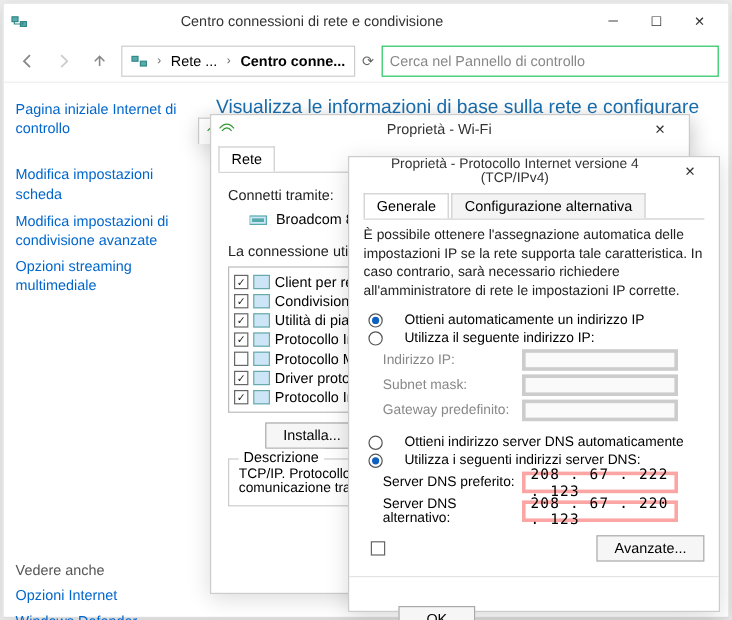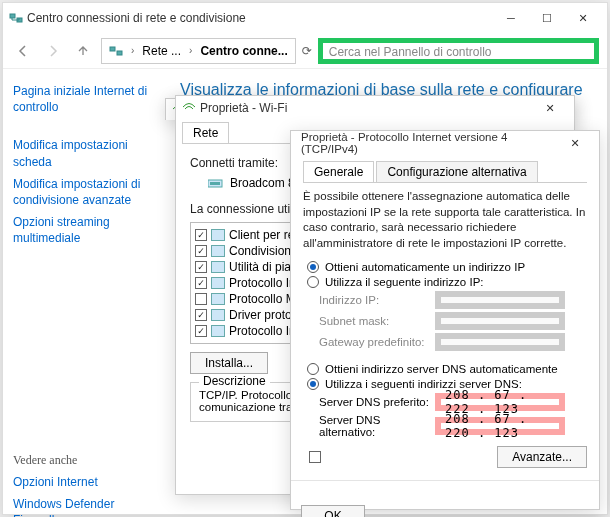--- a/index.html
+++ b/index.html
@@ -1,62 +1,62 @@
 <!DOCTYPE html>
 <html><head>
 <meta charset="utf-8">
 <style>
   * { box-sizing: border-box; font-family: "Segoe UI", Tahoma, sans-serif; }
   body { margin:0; background:#f0f0f0; width:610px; height:517px; overflow:hidden; position:relative; font-size:12px; color:#000; }
   .win { position:absolute; background:#fff; border:1px solid #ccc; box-shadow:0 4px 18px rgba(0,0,0,.15); }
   .titlebar { display:flex; align-items:center; height:30px; padding:0 6px; font-size:12px; color:#333; }
-  .titlebar .title { flex:1; padding-left:4px; }
+  .titlebar .title { flex:1; padding-left:4px;text-align:center; }
   .winctl { display:flex; }
   .winctl div { width:36px; height:28px; display:flex; align-items:center; justify-content:center; color:#333; font-size:11px; }
   .icon { display:inline-block; }
   
   .mainwin { left:2px; top:2px; width:606px; height:513px; border-color:#ddd; }
   .nav { display:flex; align-items:center; height:36px; padding:4px 8px; gap:6px; border-bottom:1px solid #eee; }
   .navarrow { width:24px; height:24px; display:flex; align-items:center; justify-content:center; color:#888; }
   .crumb { display:flex; align-items:center; border:1px solid #ccc; height:26px; padding:0 4px; font-size:12px; gap:2px; }
   .crumb span { padding:0 3px; }
   .chev { color:#666; font-size:10px; }
-  .searchbox { flex:1; border:5px solid #22c55e; height:26px; padding:0 6px; color:#888; display:flex; align-items:flex-end; min-width:160px; }
+  .searchbox { flex:1; border:1px solid #22c55e; height:26px; padding:0 6px; color:#888; display:flex; align-items:center; min-width:160px; }
   .mainbody { display:flex; position:absolute; top:66px; left:0; right:0; bottom:0; }
   .leftcol { width:165px; padding:8px 10px; font-size:12px; }
   .leftcol .lnk { color:#0066cc; margin:6px 0; cursor:pointer; line-height:1.35;}
-  .leftcol .hdr { color:#555; margin:0 0 4px;font-family:Liberation Serif, serif; }
+  .leftcol .hdr { color:#555; margin:15px 0 4px; }
   .rightcol { flex:1; padding:8px 12px; }
   .bighead { color:#1a6fb0; font-size:16px; margin:4px 0 10px; }
   
   .wifiwin { left:175px; top:95px; width:400px; height:400px; }
   .tabstrip { display:flex; border-bottom:1px solid #ccc; margin:2px 6px 0; }
   .tab { border:1px solid #ccc; border-bottom:none; padding:3px 10px; font-size:12px; background:#fff; margin-right:2px; }
   .wifibody { padding:8px 14px; font-size:12px; }
   .lbl { color:#222; margin:4px 0 6px; }
   .adapter { display:flex; align-items:center; gap:6px; margin:4px 0 12px 18px; color:#000;}
   .listbox { border:1px solid #bbb; margin-top:4px; padding:4px; }
   .li { display:flex; align-items:center; gap:4px; padding:1px 0; }
   .chk { width:12px; height:12px; border:1px solid #666; display:inline-flex; align-items:center; justify-content:center; font-size:9px; color:#222; }
   .nic { width:14px; height:12px; background:#cde6f7; border:1px solid #6aa; }
-  .btn { border:1px solid #aaa; background:#f6f6f6; padding:3px 14px; font-size:12px; cursor:pointer; }
+  .btn { border:1px solid #aaa; background:#f6f6f6; padding:3px 14px; font-size:12px; cursor:pointer;margin-left:31px; }
   .group { border:1px solid #ccc; padding:6px 8px 8px; margin-top:8px; position:relative;}
   .group .gtitle { position:absolute; top:-9px; left:8px; background:#fff; padding:0 4px; font-size:12px;}
   
   .ipwin { left:290px; top:130px; width:310px; height:380px; }
   .ipbody { padding:6px 12px; font-size:11.5px; }
   .iptabs { display:flex; border-bottom:1px solid #ccc; }
   .desc { color:#222; font-size:11.5px; line-height:1.35; margin:6px 0 10px; }
-  .radio { display:flex; align-items:center; gap:6px; margin:3px 0 3px 4px; }
+  .radio { display:flex; align-items:center; gap:18px; margin:3px 0 3px 4px; }
   .rdot { width:12px; height:12px; border:1px solid #555; border-radius:50%; display:inline-flex; align-items:center; justify-content:center;}
   .rdot.sel::after { content:""; width:6px; height:6px; background:#1060c0; border-radius:50%; }
   .fld { display:flex; align-items:center; margin:3px 0 3px 16px; gap:6px; }
   .fld label { width:110px; color:#888; font-size:11.5px;}
   .fld.active label { color:#000; }
-  .ipinput { border:6px solid #fca5a5; width:130px; height:18px; padding:1px 4px; font-family:Consolas,monospace; font-size:12px; letter-spacing:1px; text-align:left; display:flex; align-items:center; }
+  .ipinput { border:3px solid #fca5a5; width:130px; height:18px; padding:1px 4px; font-family:Consolas,monospace; font-size:12px; letter-spacing:1px; text-align:left; display:flex; align-items:center; }
   .ipinput.dis { border-color:#ccc; background:#fafafa; color:#aaa;}
   .chkrow { display:flex; align-items:center; gap:6px; margin:8px 0 0 6px; }
   .btnrow { display:flex; justify-content:space-between; gap:8px; margin-top:6px; padding:24px 10px; }
   svg { display:block; }
 </style>
 </head>
 <body>
 
 <div class="win mainwin">
   <div class="titlebar">

